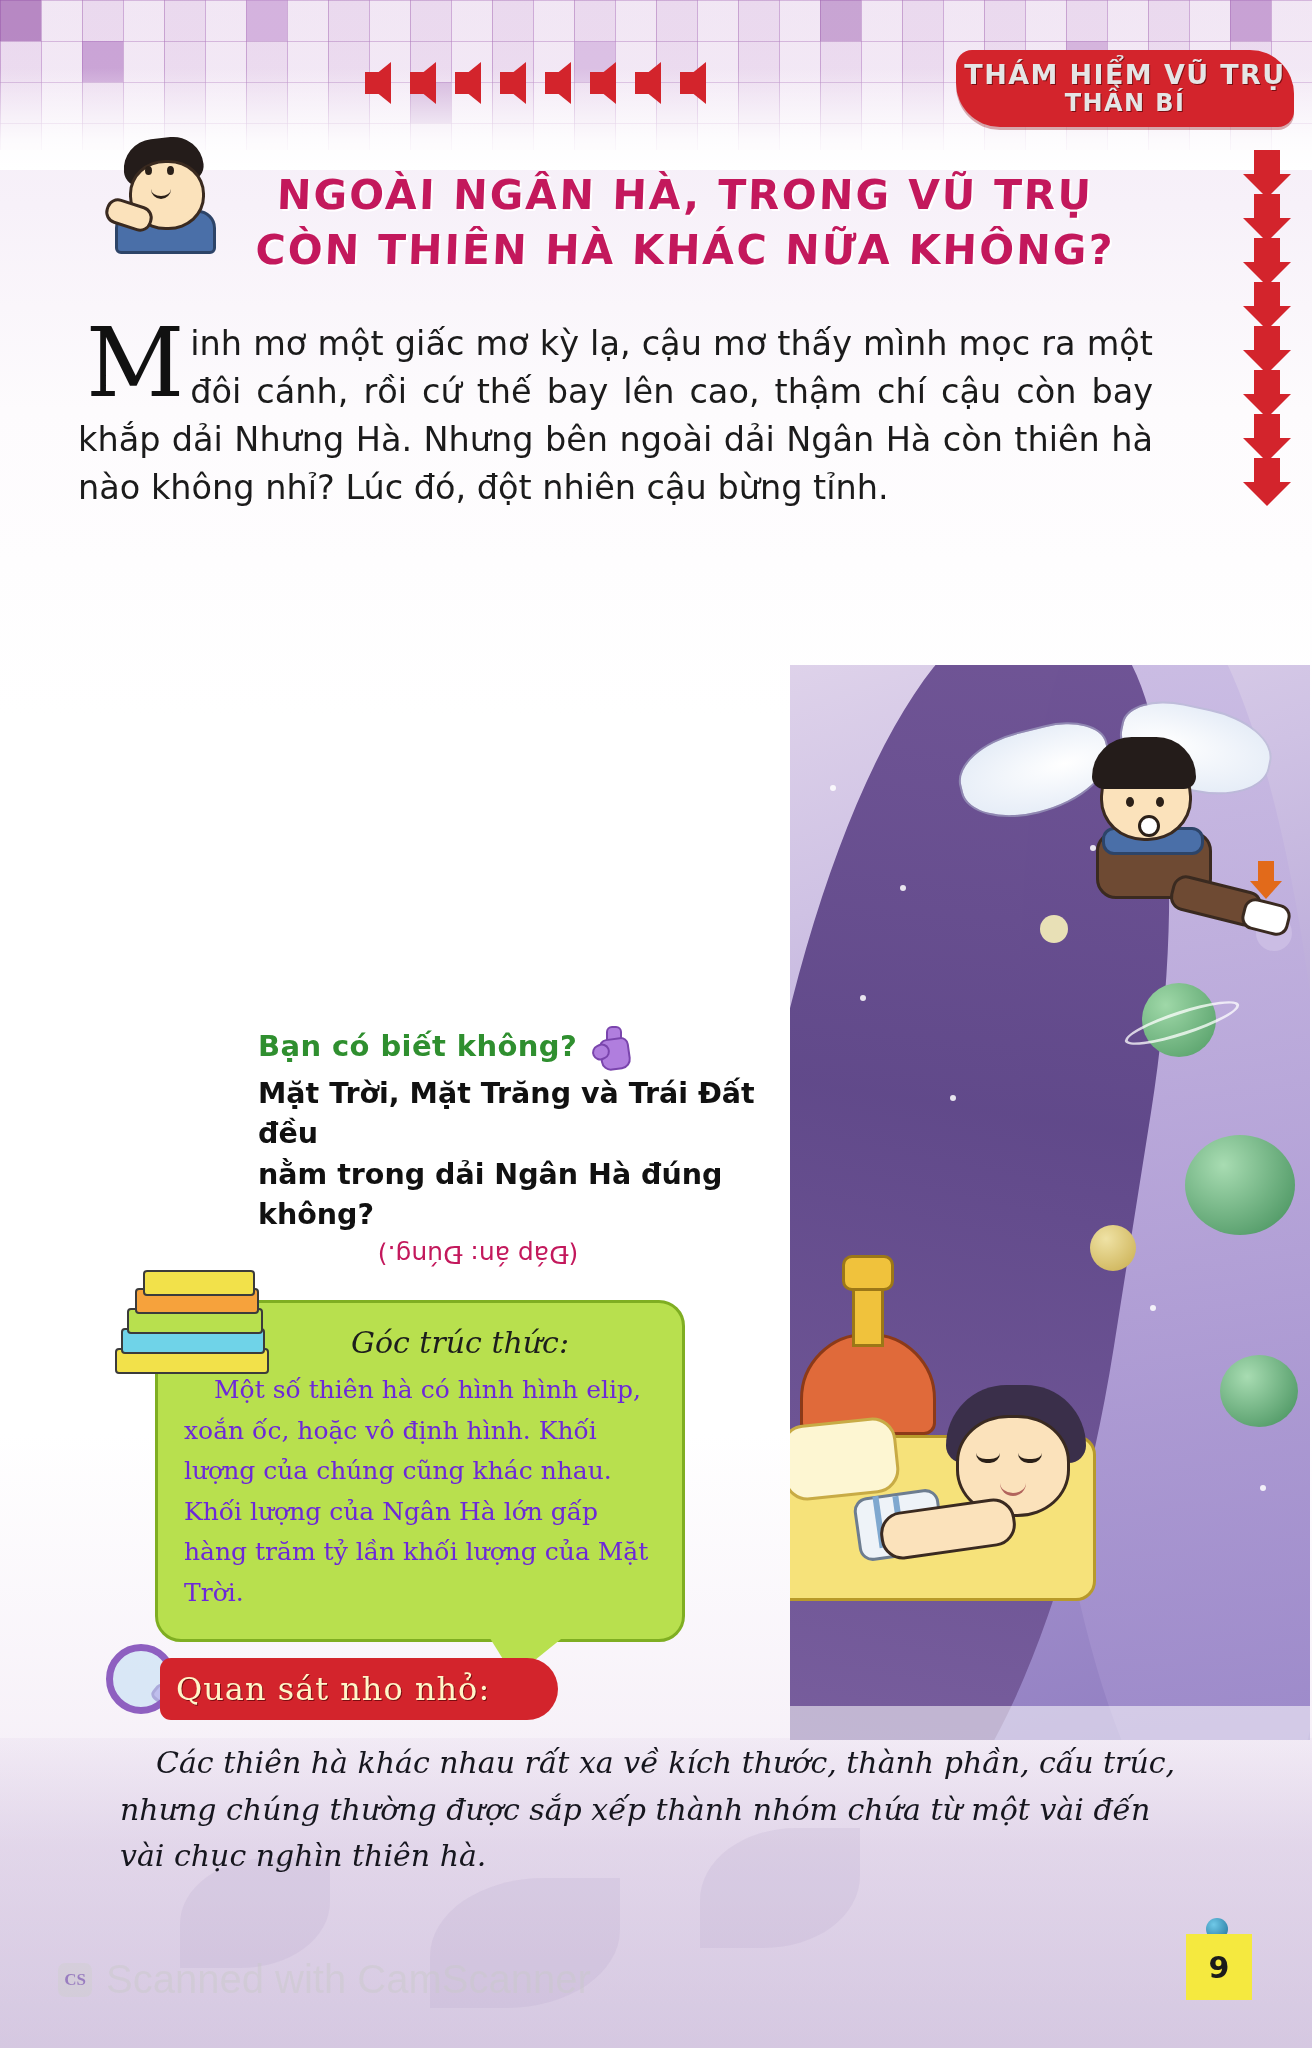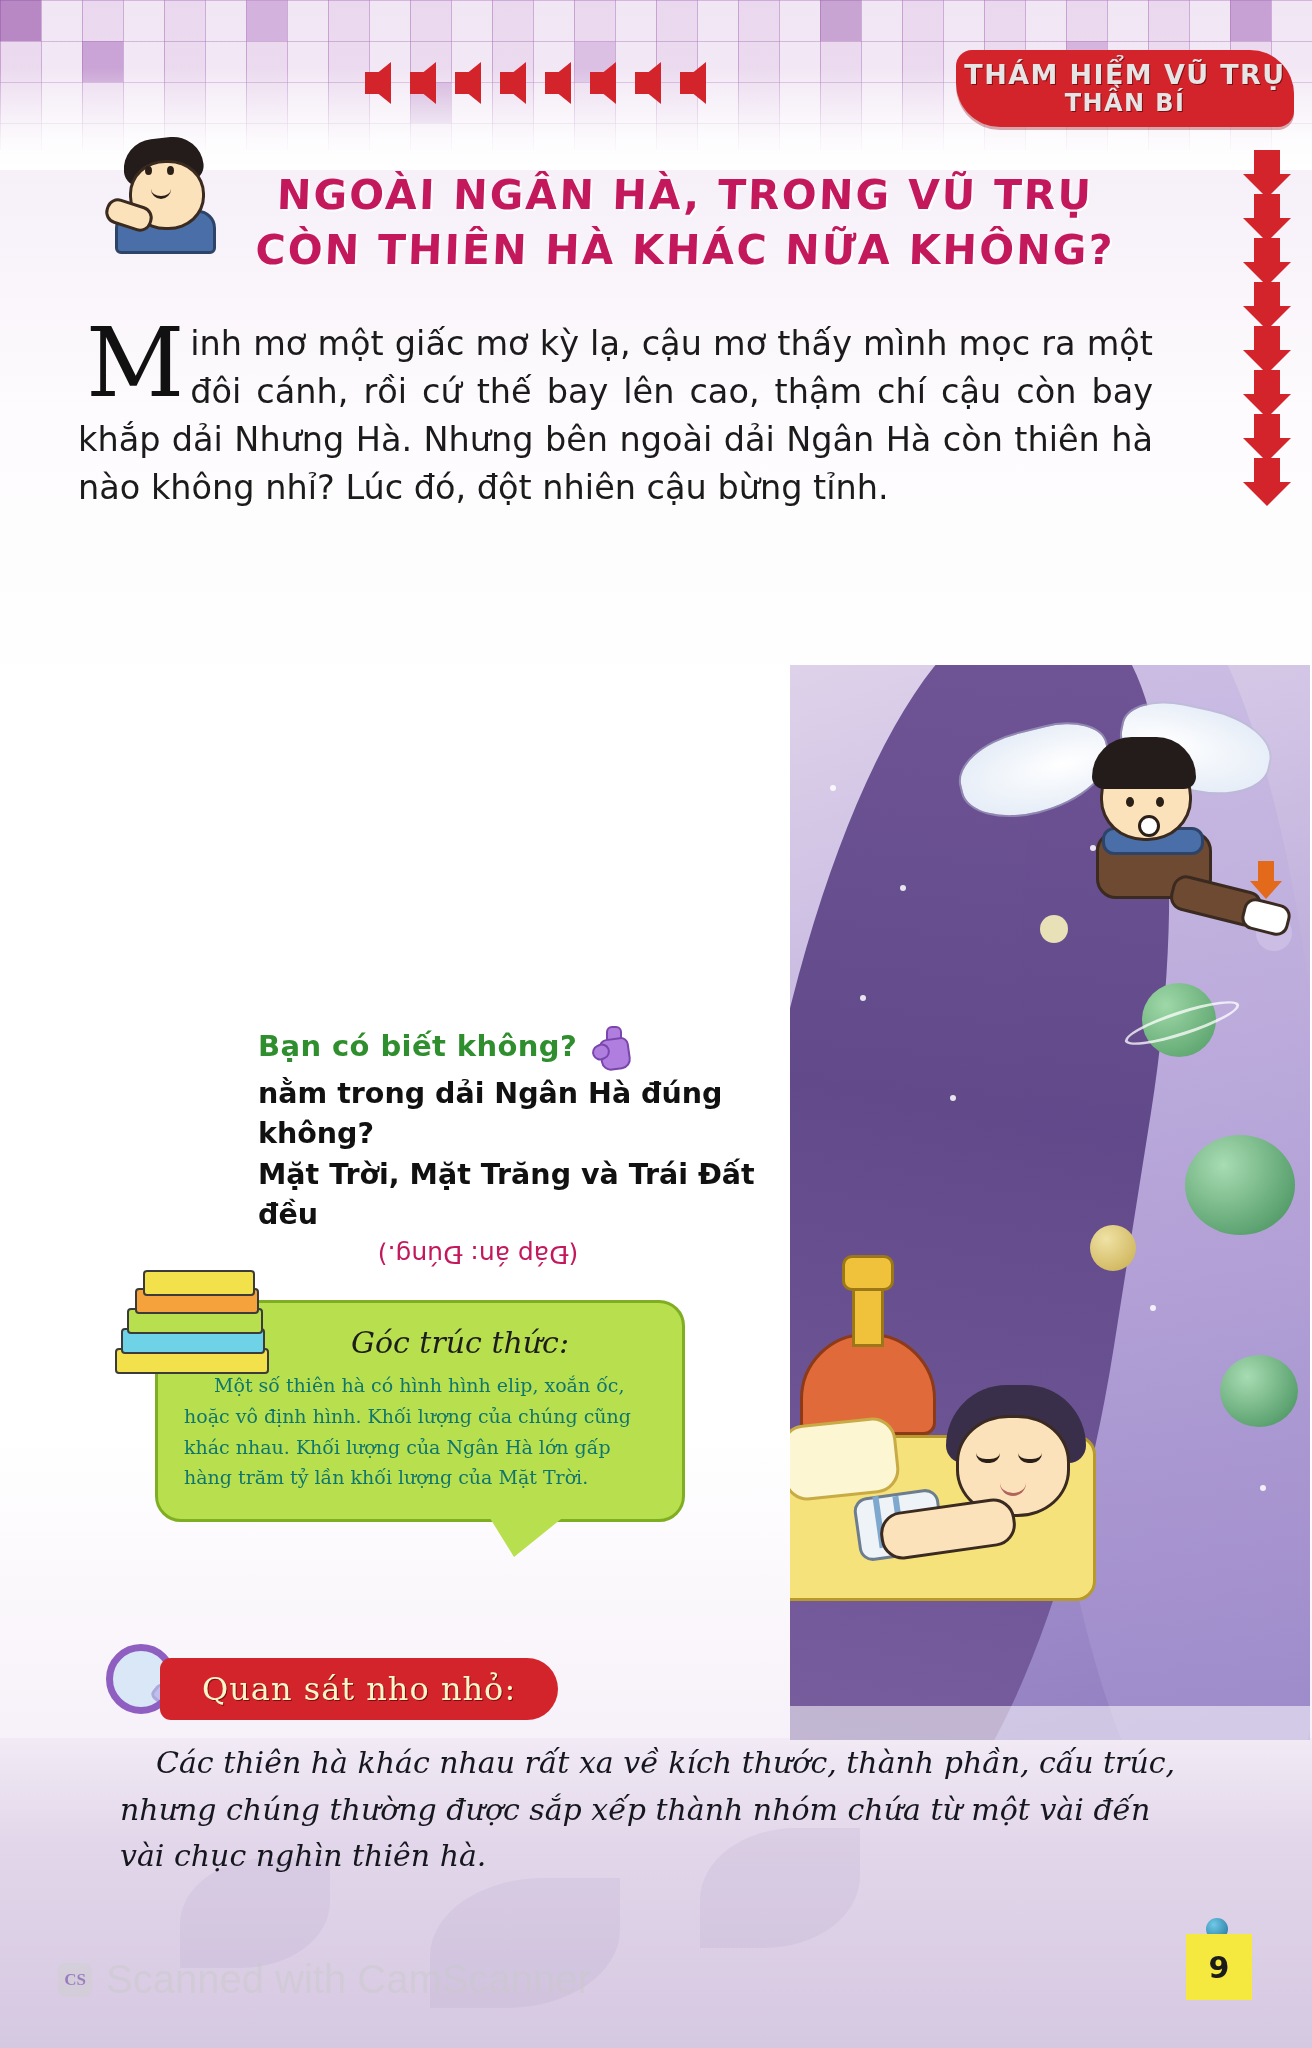--- a/index.html
+++ b/index.html
@@ -267,23 +267,23 @@
     text-align: center;
     font-family: "DejaVu Serif", serif;
     font-style: italic;
     font-size: 30px;
     color: #1d1d1d;
     margin-bottom: 10px;
     padding-left: 80px;
   }
   .kc-body {
     font-family: "DejaVu Serif", serif;
-    font-size: 19px;
+    font-size: 25px;
     line-height: 1.62;
-    color: #0f766e;
+    color: #6d28d9;
     text-indent: 30px;
   }
   .books {
     position: absolute;
     left: -40px; top: -24px;
     width: 150px; height: 120px;
   }
   .book {
     position:absolute; left:0; height:22px; border-radius: 4px;
     border: 2px solid #3b3b3b;
@@ -295,21 +295,21 @@
   .book.b5{top:-6px; width:108px; left:28px; background:#f2e14a;}
 
   
   .obs-banner {
     position: absolute;
     left: 160px; top: 1658px;
     width: 398px; height: 62px;
     background: #d3242c;
     border-radius: 12px 34px 34px 12px;
     display: flex; align-items: center;
-    padding-left: 42px;
+    padding-left: 16px;
     box-sizing: border-box;
     color: #fff6c9;
     font-family: "DejaVu Serif", serif;
     font-size: 32px;
     letter-spacing: 1px;
     text-shadow: 1px 1px 0 #7a0d11;
   }
   .magnifier {
     position: absolute;
     left: 98px; top: 1640px;
@@ -587,22 +587,22 @@
   </div>
 
 
 
   <div class="dyk">
     <span class="dyk-head">Bạn có biết không?</span>
     <span class="hand-icon">
       <span class="fing"></span><span class="palm"></span><span class="thumb"></span>
     </span>
     <div class="dyk-q">
+      <div>Mặt Trời, Mặt Trăng và Trái Đất đều</div>
       <div>nằm trong dải Ngân Hà đúng không?</div>
-      <div>Mặt Trời, Mặt Trăng và Trái Đất đều</div>
     </div>
     <div class="dyk-ans">(Đáp án: Đúng.)</div>
   </div>
 
   <div class="kc-wrap">
     <div class="kc-bubble">
       <div class="kc-title">Góc trúc thức:</div>
       <div class="kc-body">Một số thiên hà có hình hình elip, xoắn ốc, hoặc vô định hình. Khối lượng của chúng cũng khác nhau. Khối lượng của Ngân Hà lớn gấp hàng trăm tỷ lần khối lượng của Mặt Trời.</div>
     </div>
     <div class="books">

